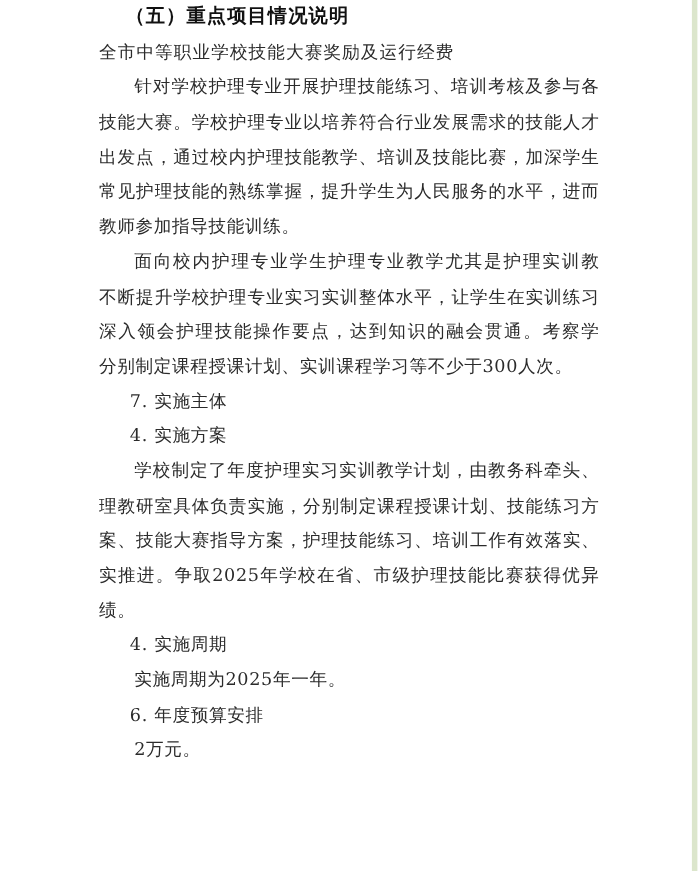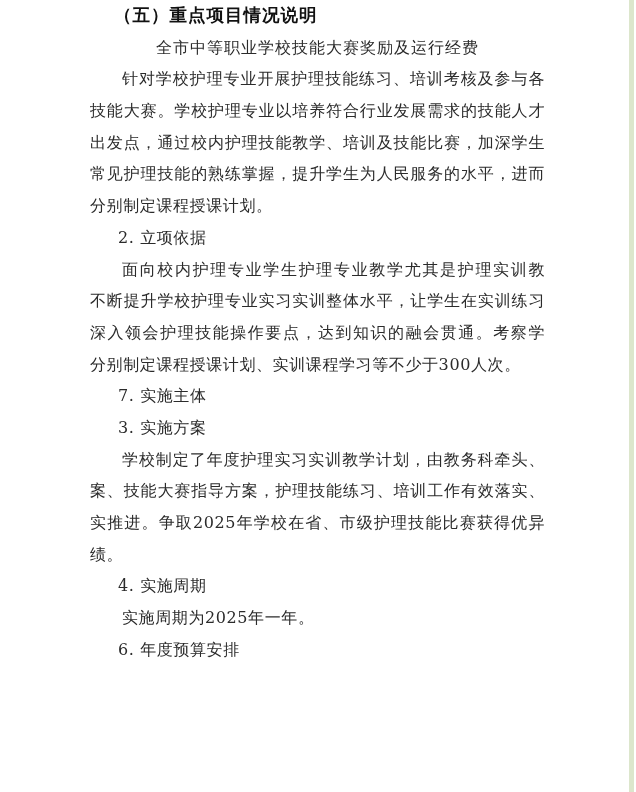--- a/index.html
+++ b/index.html
@@ -35,21 +35,21 @@
     overflow:hidden;
   }
   .h1 {
     font-weight:bold;
     font-size:17.5px;
     color:#111111;
     text-indent:24px;
     letter-spacing:1px;
   }
   .subtitle {
-    text-align:center;
+    text-align:left;
     letter-spacing:1px;
   }
   .sec { text-indent:28px; }
   .ind { text-indent:32px; }
   .jf {
     text-align:justify;
     text-align-last:justify;
     text-justify:inter-character;
   }
 </style>
@@ -58,29 +58,30 @@
 
 <div class="page">
   <div class="edge-strip"></div>
   <div class="content">
     <div class="line h1">（五）重点项目情况说明</div>
     <div class="line subtitle">全市中等职业学校技能大赛奖励及运行经费</div>
     <div class="line jf ind">针对学校护理专业开展护理技能练习、培训考核及参与各级</div>
     <div class="line jf">技能大赛。学校护理专业以培养符合行业发展需求的技能人才为</div>
     <div class="line jf">出发点，通过校内护理技能教学、培训及技能比赛，加深学生对</div>
     <div class="line jf">常见护理技能的熟练掌握，提升学生为人民服务的水平，进而提</div>
-    <div class="line">分别制定课程授课计划。</div>
-    <div class="line sec">2. 立项依据</div>
+    <div class="line">教师参加指导技能训练。</div>
     <div class="line jf ind">面向校内护理专业学生护理专业教学尤其是护理实训教学，</div>
     <div class="line jf">不断提升学校护理专业实习实训整体水平，让学生在实训练习中</div>
     <div class="line jf">深入领会护理技能操作要点，达到知识的融会贯通。考察学生、</div>
     <div class="line">分别制定课程授课计划、实训课程学习等不少于300人次。</div>
     <div class="line sec">7. 实施主体</div>
-    <div class="line sec">3. 实施方案</div>
+    <div class="line sec">4. 实施方案</div>
     <div class="line jf ind">学校制定了年度护理实习实训教学计划，由教务科牵头、护</div>
+    <div class="line jf">理教研室具体负责实施，分别制定课程授课计划、技能练习方</div>
     <div class="line jf">案、技能大赛指导方案，护理技能练习、培训工作有效落实、扎</div>
     <div class="line jf">实推进。争取2025年学校在省、市级护理技能比赛获得优异成</div>
     <div class="line">绩。</div>
     <div class="line sec">4. 实施周期</div>
     <div class="line ind">实施周期为2025年一年。</div>
     <div class="line sec">6. 年度预算安排</div>
+    <div class="line ind">2万元。</div>
   </div>
 </div>
 
 </body></html>

